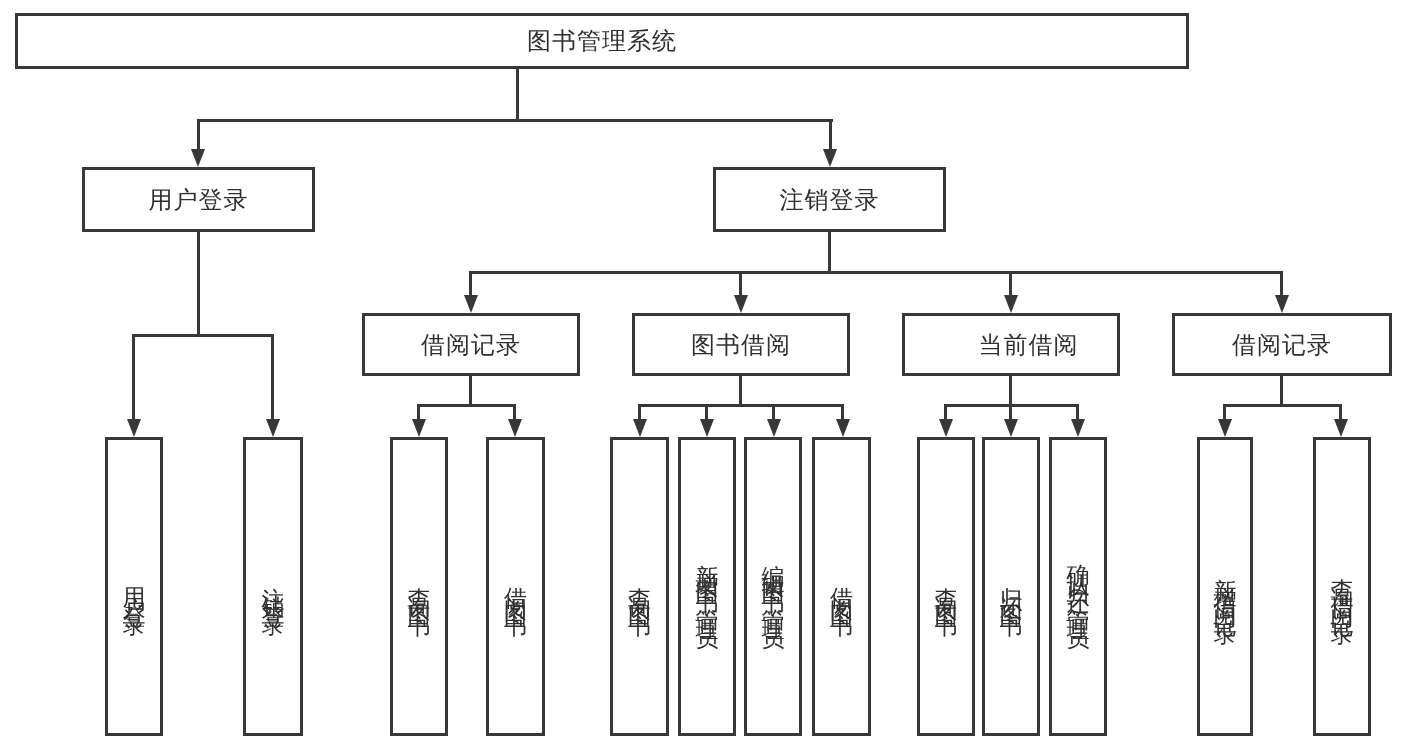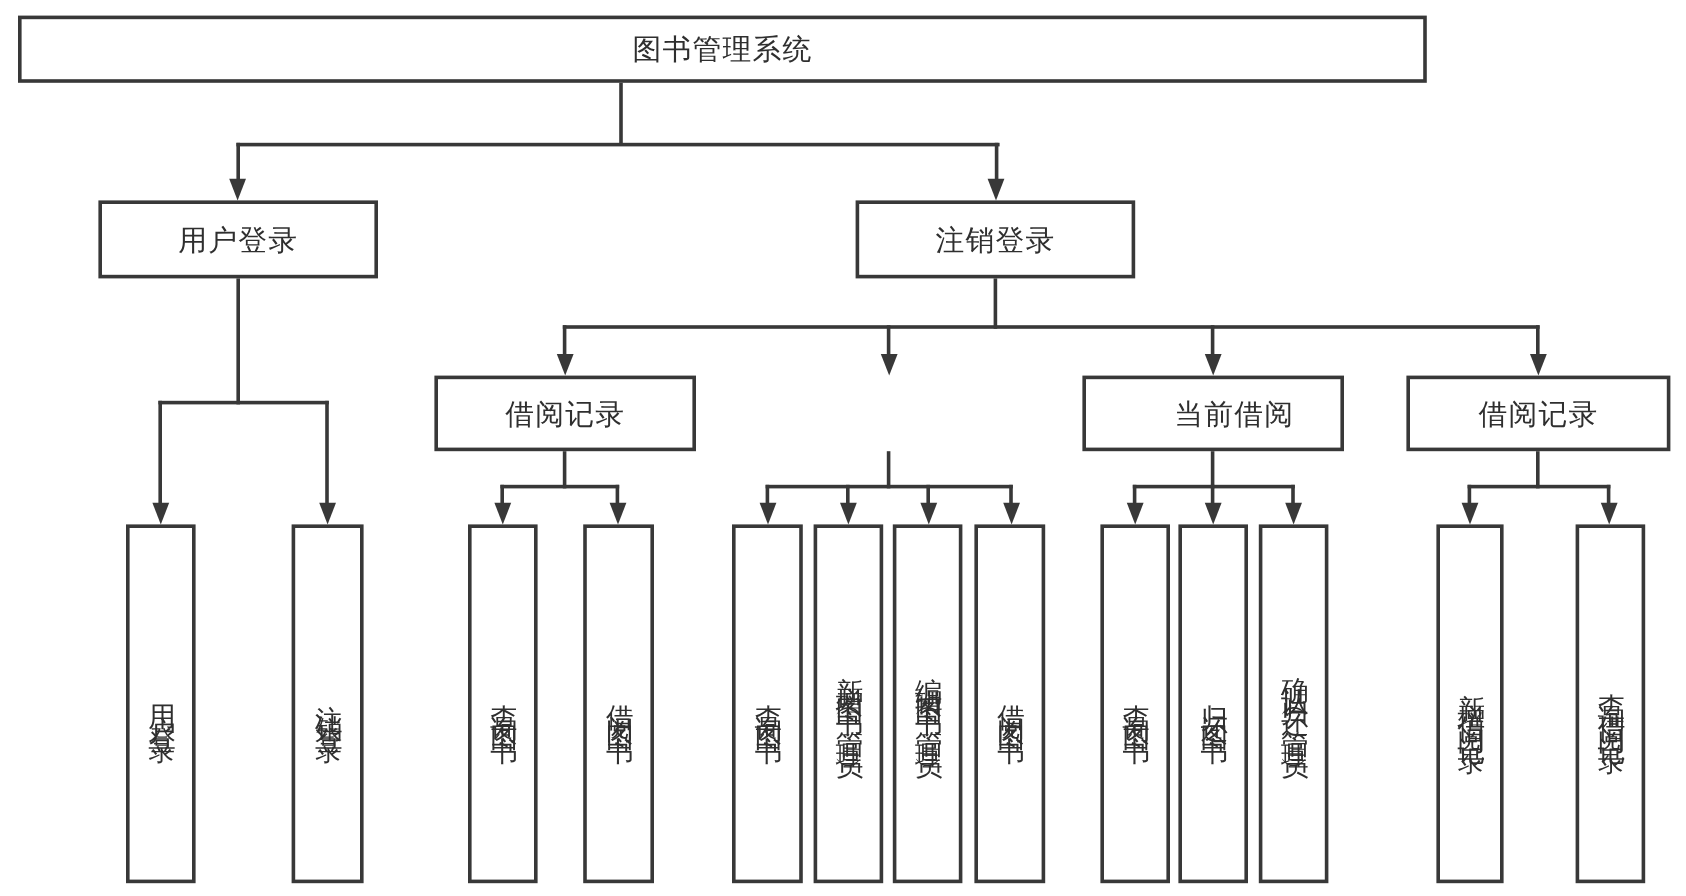--- a/index.html
+++ b/index.html
@@ -62,20 +62,23 @@
 
   <div class="node h" style="left:82px;top:167px;width:233px;height:65px;">
     <span>用户登录</span>
   </div>
   <div class="node h" style="left:713px;top:167px;width:233px;height:65px;">
     <span>注销登录</span>
   </div>
 
   <div class="node h" style="left:362px;top:313px;width:218px;height:63px;">
     <span>借阅记录</span>
+  </div>
+  <div class="node h" style="left:632px;top:313px;width:218px;height:63px;">
+    <span>图书借阅</span>
   </div>
   <div class="node h" style="left:902px;top:313px;width:218px;height:63px;padding-left:35px;">
     <span>当前借阅</span>
   </div>
   <div class="node h" style="left:1172px;top:313px;width:220px;height:63px;">
     <span>借阅记录</span>
   </div>
 
   <div class="node v" style="left:105px;top:437px;width:58px;height:299px;">
     <span class="vtext">用户登录</span>

